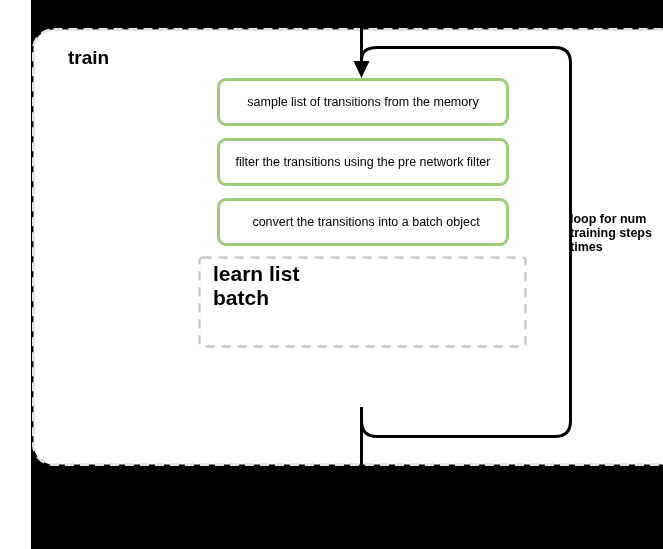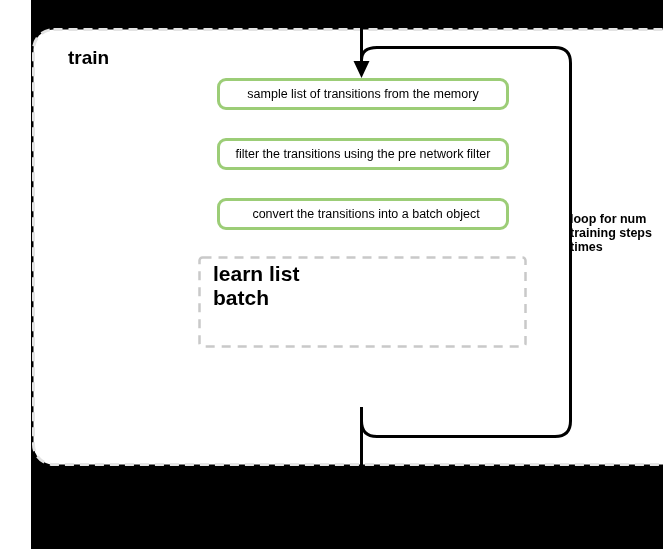--- a/index.html
+++ b/index.html
@@ -34,21 +34,21 @@
     stroke-linejoin: round;
   }
   .conn-line { stroke: var(--connector, #000000); stroke-width: 3; }
   .arrow-head { fill: var(--connector, #000000); }
 
   
   .step {
     position: absolute;
     left: 186px;
     width: 292px;
-    height: 32px;
+    height: 48px;
     box-sizing: border-box;
     border: 3px solid var(--step-border, #9ccd77);
     border-radius: 9px;
     background: #ffffff;
     display: flex;
     align-items: center;
     justify-content: center;
     font-size: 12.5px;
     color: #000;
     text-align: center;

